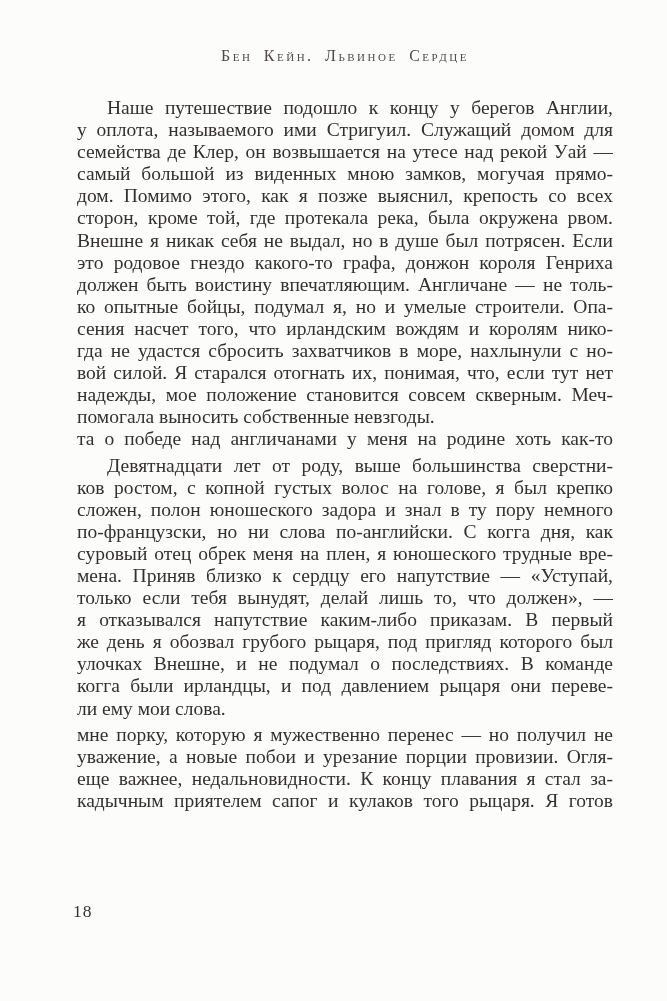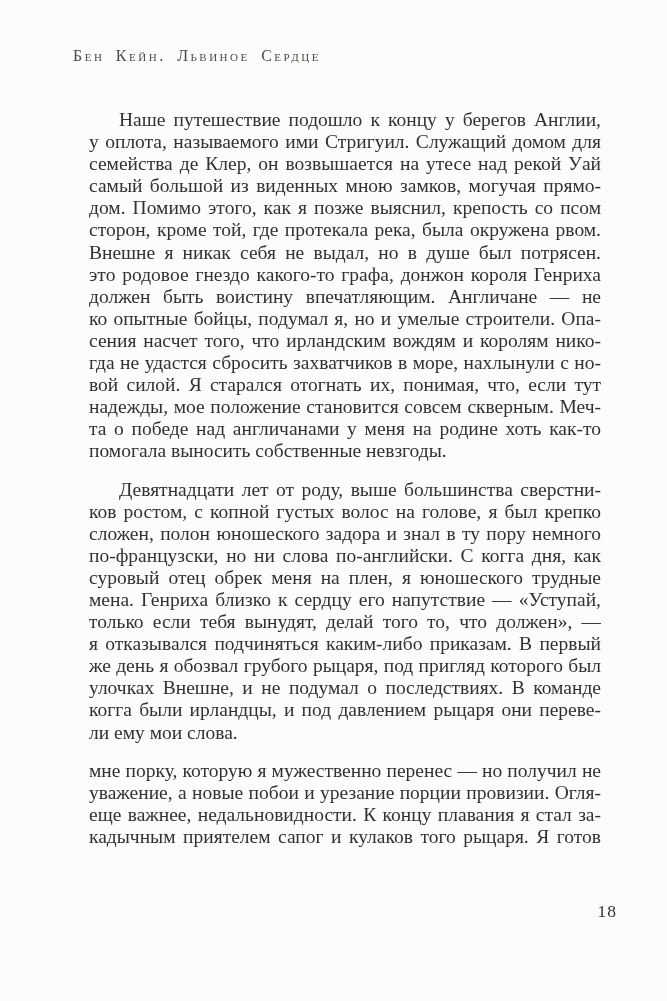--- a/index.html
+++ b/index.html
@@ -18,39 +18,39 @@
     background: var(--paper, #fcfcfb);
     font-family: "Liberation Serif", "DejaVu Serif", serif;
     color: var(--ink, #333130);
     overflow: hidden;
   }
   .running-header {
     position: absolute;
     top: 48px;
     left: 73px;
     width: 544px;
-    text-align: left;
+    text-align: center;
     font-variant: small-caps;
     font-size: 16px;
     line-height: 16px;
     letter-spacing: 2.5px;
     word-spacing: 5px;
     color: var(--header-ink, #4e4a47);
     white-space: nowrap;
   }
   .text-block {
     position: absolute;
     top: 93px;
     left: 73px;
     width: 544px;
     font-size: 19.5px;
     line-height: 22.1px;
   }
   .para {
-    margin: 16px;
+    margin: 4px;
     padding: 0;
   }
   .line {
     height: 22.1px;
     overflow: hidden;
     text-align: justify;
     text-align-last: justify;
     text-justify: inter-word;
     white-space: normal;
   }
@@ -58,61 +58,61 @@
     padding-left: 30px;
   }
   .line.lastline {
     text-align-last: left;
   }
   .page-number {
     position: absolute;
     top: 901px;
     left: 73px;
     width: 544px;
-    text-align: right;
+    text-align: left;
     font-size: 17.5px;
     line-height: 20px;
     letter-spacing: 1px;
     color: var(--folio-ink, #363432);
   }
 </style>
 </head>
 <body>
 
 <div class="page" style="--paper: #fcfcfb; --ink: #333130; --header-ink: #4e4a47; --folio-ink: #363432;">
   <header class="running-header">Бен Кейн. Львиное Сердце</header>
 
   <main class="text-block" id="text-block">
       <div class="para">
         <div class="line first">Наше путешествие подошло к концу у берегов Англии,</div>
         <div class="line">у оплота, называемого ими Стригуил. Служащий домом для</div>
         <div class="line">семейства де Клер, он возвышается на утесе над рекой Уай —</div>
         <div class="line">самый большой из виденных мною замков, могучая прямо-</div>
-        <div class="line">дом. Помимо этого, как я позже выяснил, крепость со псом</div>
+        <div class="line">дом. Помимо этого, как я позже выяснил, крепость со всех</div>
         <div class="line">сторон, кроме той, где протекала река, была окружена рвом.</div>
         <div class="line">Внешне я никак себя не выдал, но в душе был потрясен. Если</div>
         <div class="line">это родовое гнездо какого-то графа, донжон короля Генриха</div>
         <div class="line">должен быть воистину впечатляющим. Англичане — не толь-</div>
         <div class="line">ко опытные бойцы, подумал я, но и умелые строители. Опа-</div>
         <div class="line">сения насчет того, что ирландским вождям и королям нико-</div>
         <div class="line">гда не удастся сбросить захватчиков в море, нахлынули с но-</div>
         <div class="line">вой силой. Я старался отогнать их, понимая, что, если тут нет</div>
         <div class="line">надежды, мое положение становится совсем скверным. Меч-</div>
+        <div class="line lastline">помогала выносить собственные невзгоды.</div>
         <div class="line">та о победе над англичанами у меня на родине хоть как-то</div>
-        <div class="line lastline">помогала выносить собственные невзгоды.</div>
       </div>
       <div class="para">
         <div class="line first">Девятнадцати лет от роду, выше большинства сверстни-</div>
         <div class="line">ков ростом, с копной густых волос на голове, я был крепко</div>
         <div class="line">сложен, полон юношеского задора и знал в ту пору немного</div>
         <div class="line">по-французски, но ни слова по-английски. С когга дня, как</div>
         <div class="line">суровый отец обрек меня на плен, я юношеского трудные вре-</div>
-        <div class="line">мена. Генриха близко к сердцу его напутствие — «Уступай,</div>
-        <div class="line">только если тебя вынудят, делай того то, что должен», —</div>
-        <div class="line">я отказывался подчиняться каким-либо приказам. В первый</div>
+        <div class="line">мена. Приняв близко к сердцу его напутствие — «Уступай,</div>
+        <div class="line">только если тебя вынудят, делай лишь то, что должен», —</div>
+        <div class="line">я отказывался напутствие каким-либо приказам. В первый</div>
         <div class="line">же день я обозвал грубого рыцаря, под пригляд которого был</div>
         <div class="line">улочках Внешне, и не подумал о последствиях. В команде</div>
         <div class="line">когга были ирландцы, и под давлением рыцаря они переве-</div>
         <div class="line lastline">ли ему мои слова.</div>
       </div>
       <div class="para">
         <div class="line">мне порку, которую я мужественно перенес — но получил не</div>
         <div class="line">уважение, а новые побои и урезание порции провизии. Огля-</div>
         <div class="line">еще важнее, недальновидности. К концу плавания я стал за-</div>
         <div class="line">кадычным приятелем сапог и кулаков того рыцаря. Я готов</div>

